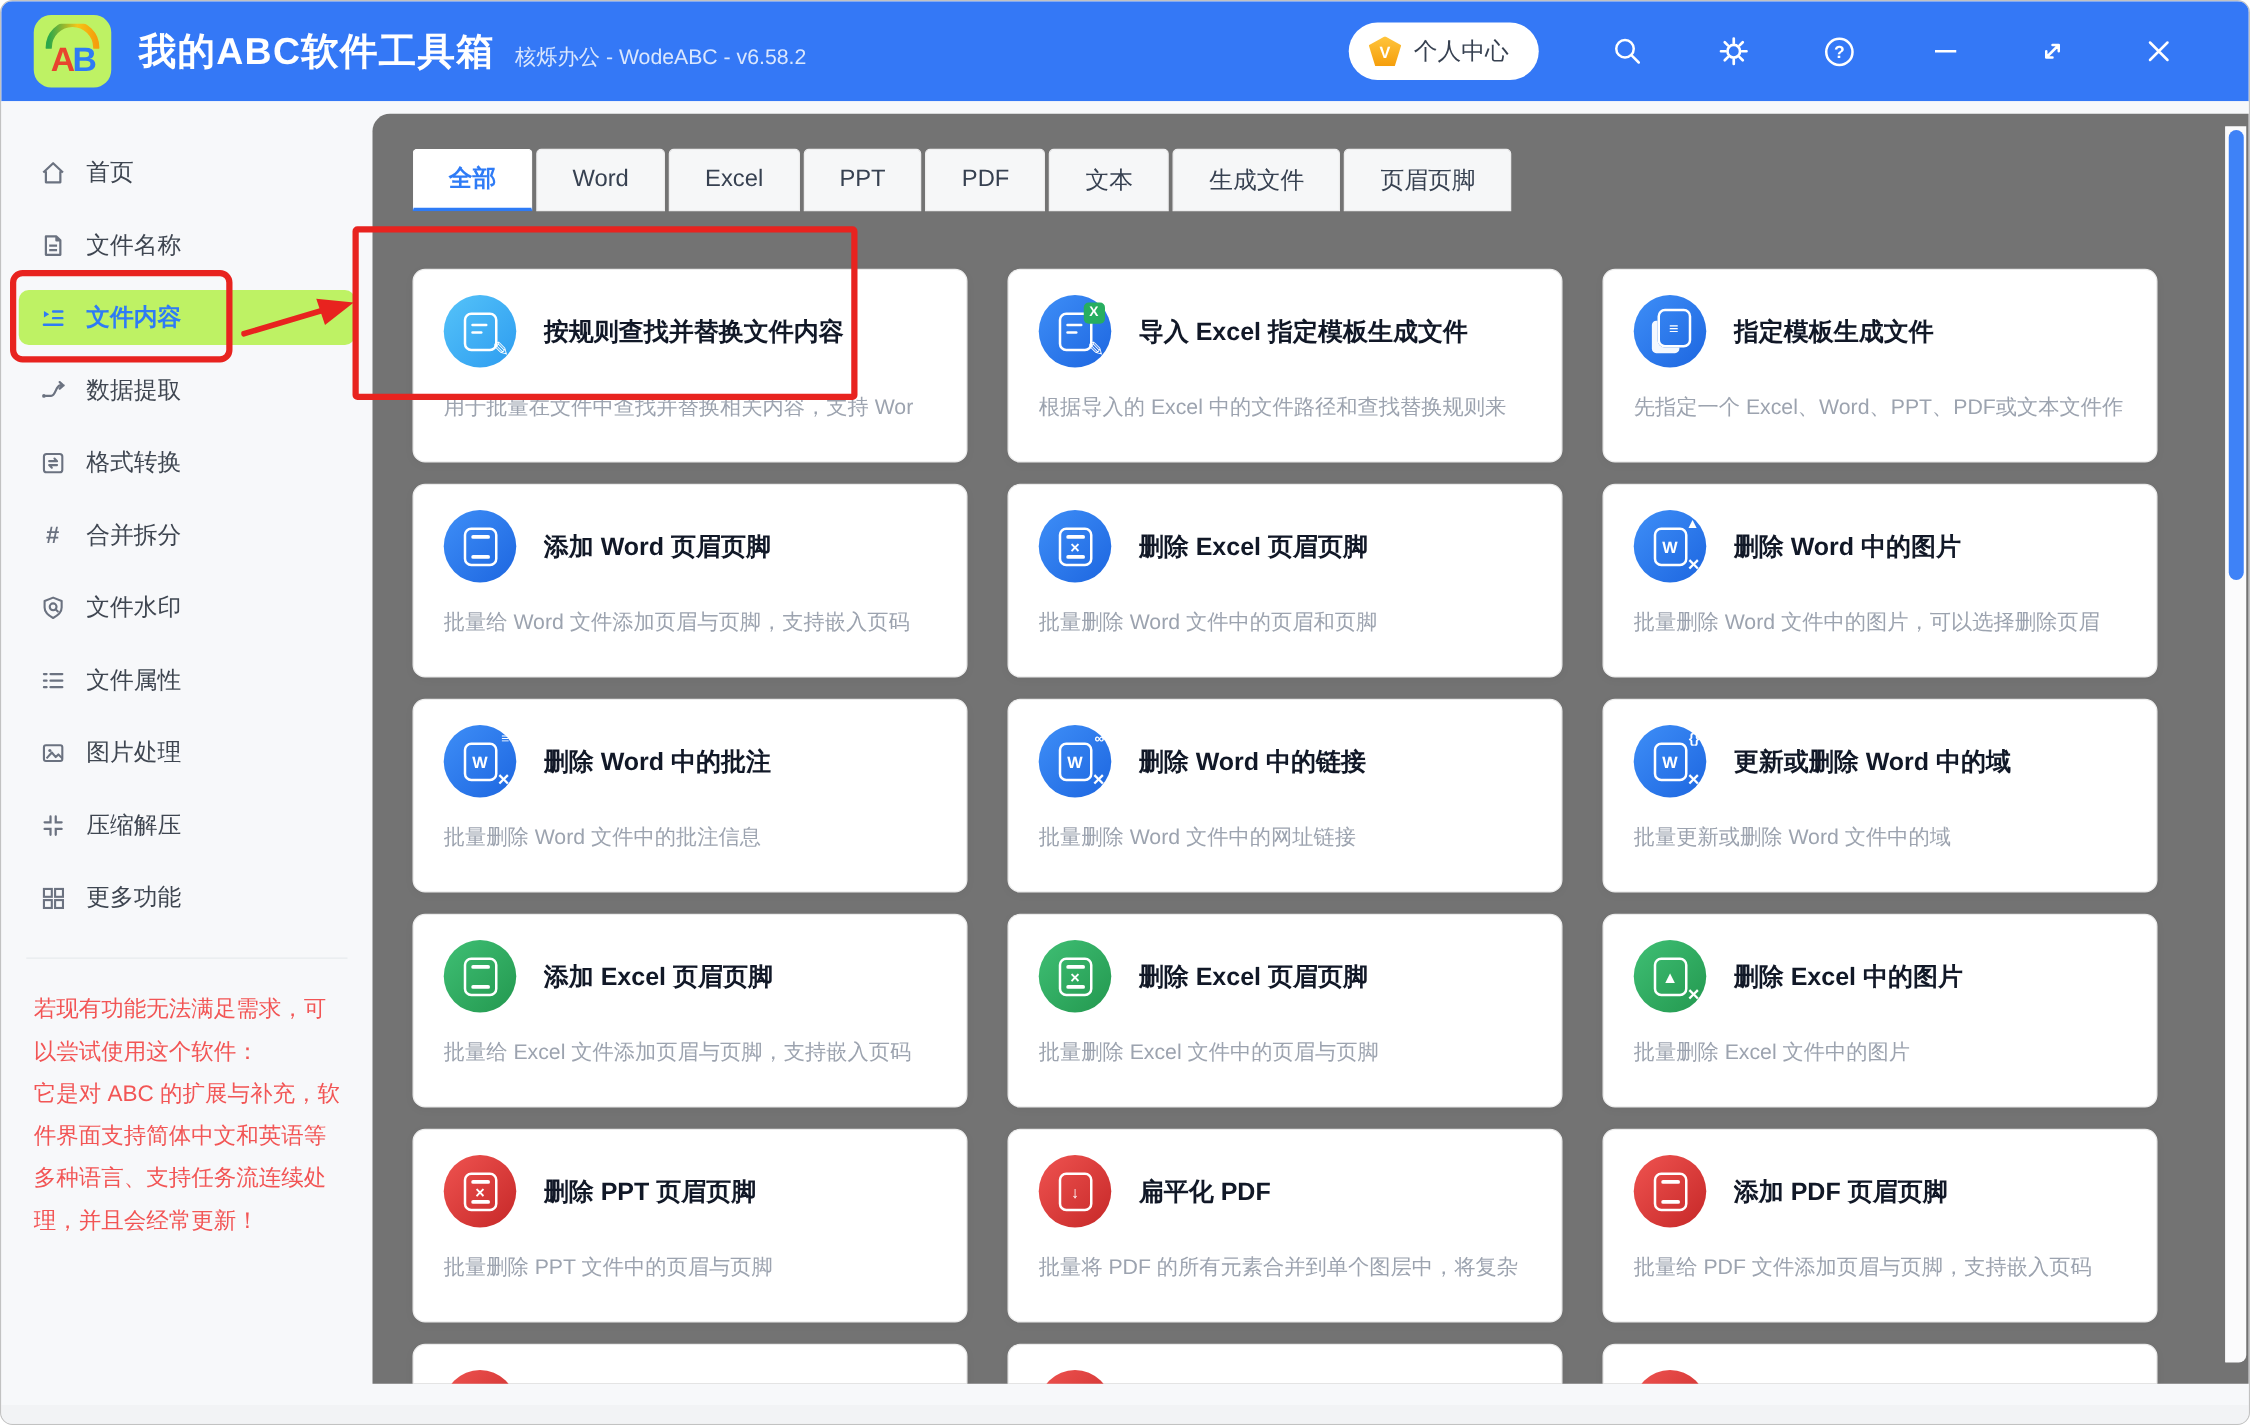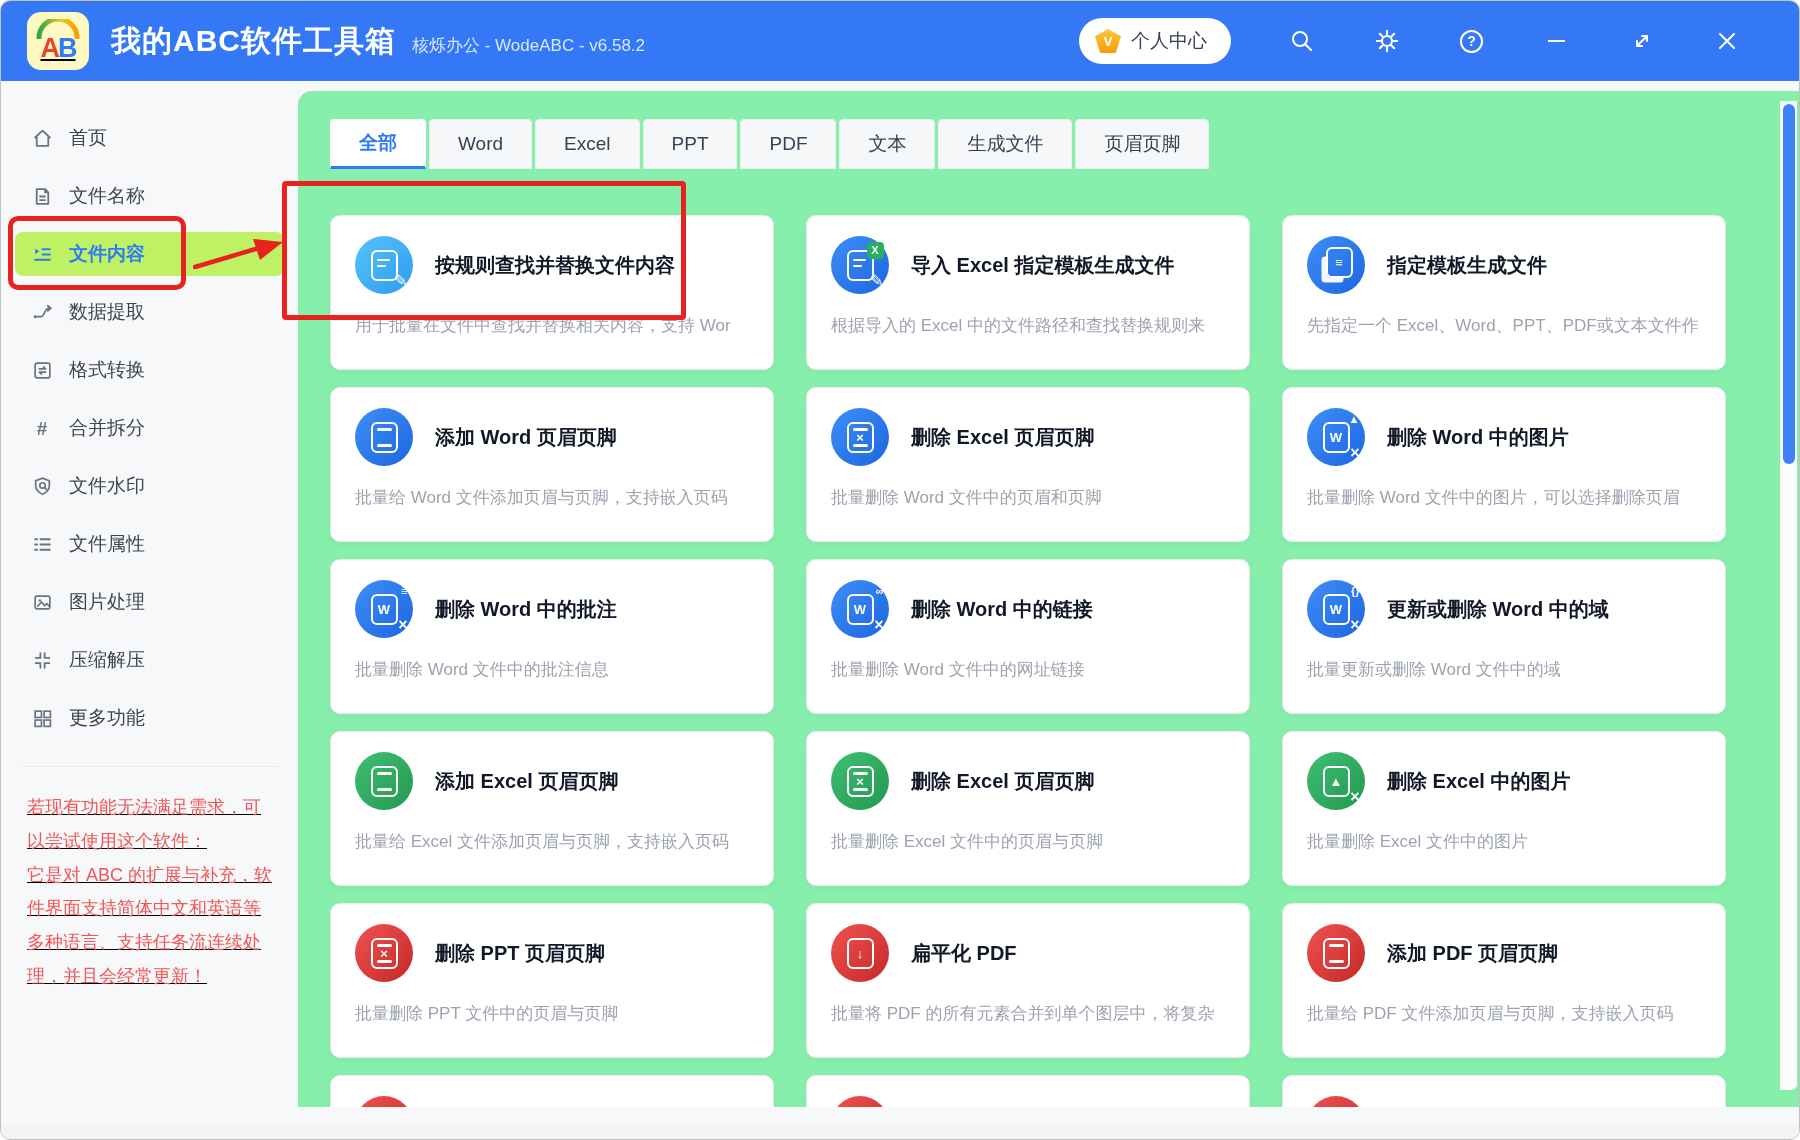--- a/index.html
+++ b/index.html
@@ -1,21 +1,21 @@
 <!DOCTYPE html>
 <html><head>
 <meta charset="utf-8">
 <style>
   * { margin:0; padding:0; box-sizing:border-box; }
   html,body { width:1800px; height:1140px; font-family:"Liberation Sans","DejaVu Sans",sans-serif; background:#fff; }
   .window { width:1800px; height:1140px; border:1px solid #c2c2c2; border-radius:10px; overflow:hidden; position:relative; background:#f7f8fa; }
 
   
   .titlebar { height:80px; background:#3478f6; display:flex; align-items:center; padding:0 30px 0 26px; }
-  .logo { width:62px; height:58px; background:#fef9c3; border-radius:14px; display:flex; flex-direction:column; align-items:center; justify-content:center; position:relative; flex:0 0 auto;text-decoration:underline; }
+  .logo { width:62px; height:58px; background:#bef264; border-radius:14px; display:flex; flex-direction:column; align-items:center; justify-content:center; position:relative; flex:0 0 auto; }
   .logo-arc { position:absolute; top:7px; }
   .logo-ab { font-size:27px; font-weight:800; letter-spacing:-2px; margin-top:14px; line-height:1; }
   .logo-ab .la { color:#e8442e; } .logo-ab .lb { color:#2e7bf6; }
   .app-title { color:#fff; font-size:30px; font-weight:700; margin-left:22px; letter-spacing:1px; white-space:nowrap; }
   .app-subtitle { color:rgba(255,255,255,.82); font-size:17px; margin-left:16px; margin-top:8px; white-space:nowrap; }
   .tb-spacer { flex:1; }
   .user-pill { height:46px; background:#fff; border-radius:23px; display:flex; align-items:center; padding:0 24px 0 16px; gap:10px; cursor:pointer; }
   .gem { width:26px; height:24px; background:linear-gradient(180deg,#ffc53d,#f59e0b); clip-path:polygon(50% 0,100% 30%,80% 100%,20% 100%,0 30%); display:flex; align-items:center; justify-content:center; color:#fff; font-size:13px; font-weight:800; }
   .user-pill span.lbl { font-size:19px; color:#374151; }
   .tb-icons { display:flex; align-items:center; gap:0; margin-left:28px; }
@@ -26,26 +26,26 @@
   
   .app-body { position:relative; height:1043px; display:flex; background:#f7f8fa; }
   .sidebar { width:297px; flex:0 0 auto; padding:35px 0 0 0; }
   .side-item { position:relative; height:44px; margin:0 14px 14px 14px; display:flex; align-items:center; gap:16px; padding-left:16px; border-radius:8px; cursor:pointer; }
   .side-item .s-icon { width:22px; height:22px; display:flex; align-items:center; justify-content:center; }
   .side-item .s-label { font-size:19px; color:#3f4651; }
   .side-item.active { background:#bef264; }
   .side-item.active .s-label { color:#2e7bf6; font-weight:700; }
   .hash-glyph { font-size:19px; color:#6b7280; font-weight:600; line-height:1; }
   .side-divider { height:1px; background:#e8eaed; margin:26px 20px 24px 20px; }
-  .notice { padding:0 22px 0 26px; font-size:18px; line-height:1.88;text-decoration:underline; }
+  .notice { padding:0 22px 0 26px; font-size:18px; line-height:1.88; }
   .notice p.red { color:#f25555; }
   .notice p.link { color:#4c8df6; cursor:pointer; }
 
   
-  .main { flex:1; background:#86efac; margin:10px 0 17px 0; border-radius:14px 0 0 0; overflow:hidden; position:relative; padding:28px 0 0 32px; }
+  .main { flex:1; background:#737373; margin:10px 0 17px 0; border-radius:14px 0 0 0; overflow:hidden; position:relative; padding:28px 0 0 32px; }
   .tabs { display:flex; gap:3px; margin-bottom:46px; }
   .tab { height:50px; padding:0 28px; display:flex; align-items:center; justify-content:center; font-size:19px; color:#374151; background:#f6f7f8; border:1px solid #ededee; border-radius:4px 4px 0 0; cursor:pointer; white-space:nowrap; }
   .tab.active { background:#fff; color:#2e7bf6; border-color:#fff; border-bottom:3px solid #2e7bf6; font-weight:600; }
 
   .grid { display:grid; grid-template-columns:repeat(3,444px); gap:17px 32px; }
   .card { position:relative; width:444px; height:155px; background:#fff; border:1px solid #ececec; border-radius:10px; box-shadow:0 2px 8px rgba(0,0,0,.04); padding:20px 22px 0 24px; cursor:pointer; }
   .card-head { display:flex; align-items:center; gap:22px; }
   .card-title { font-size:20px; font-weight:700; color:#111827; white-space:nowrap; overflow:hidden; }
   .card-desc { margin-top:20px; font-size:17px; color:#9ca3af; white-space:nowrap; overflow:hidden; max-width:396px; }
   .card-desc:empty { display:none; }

